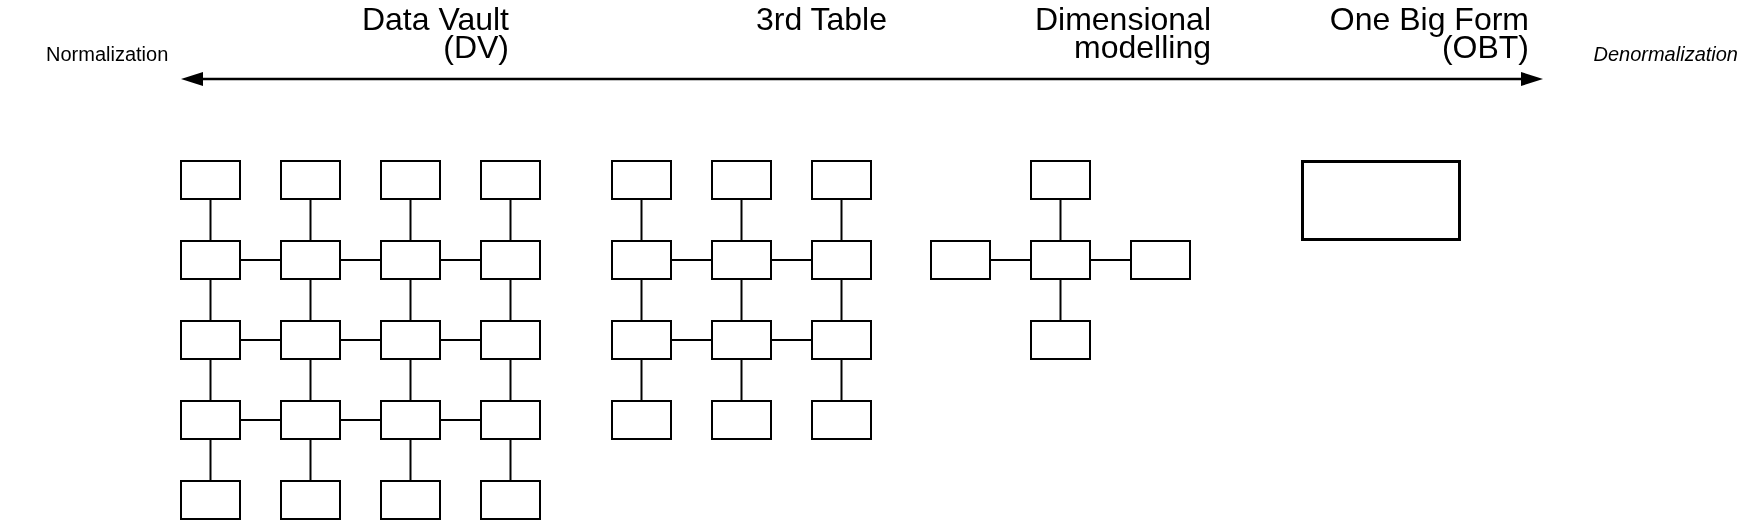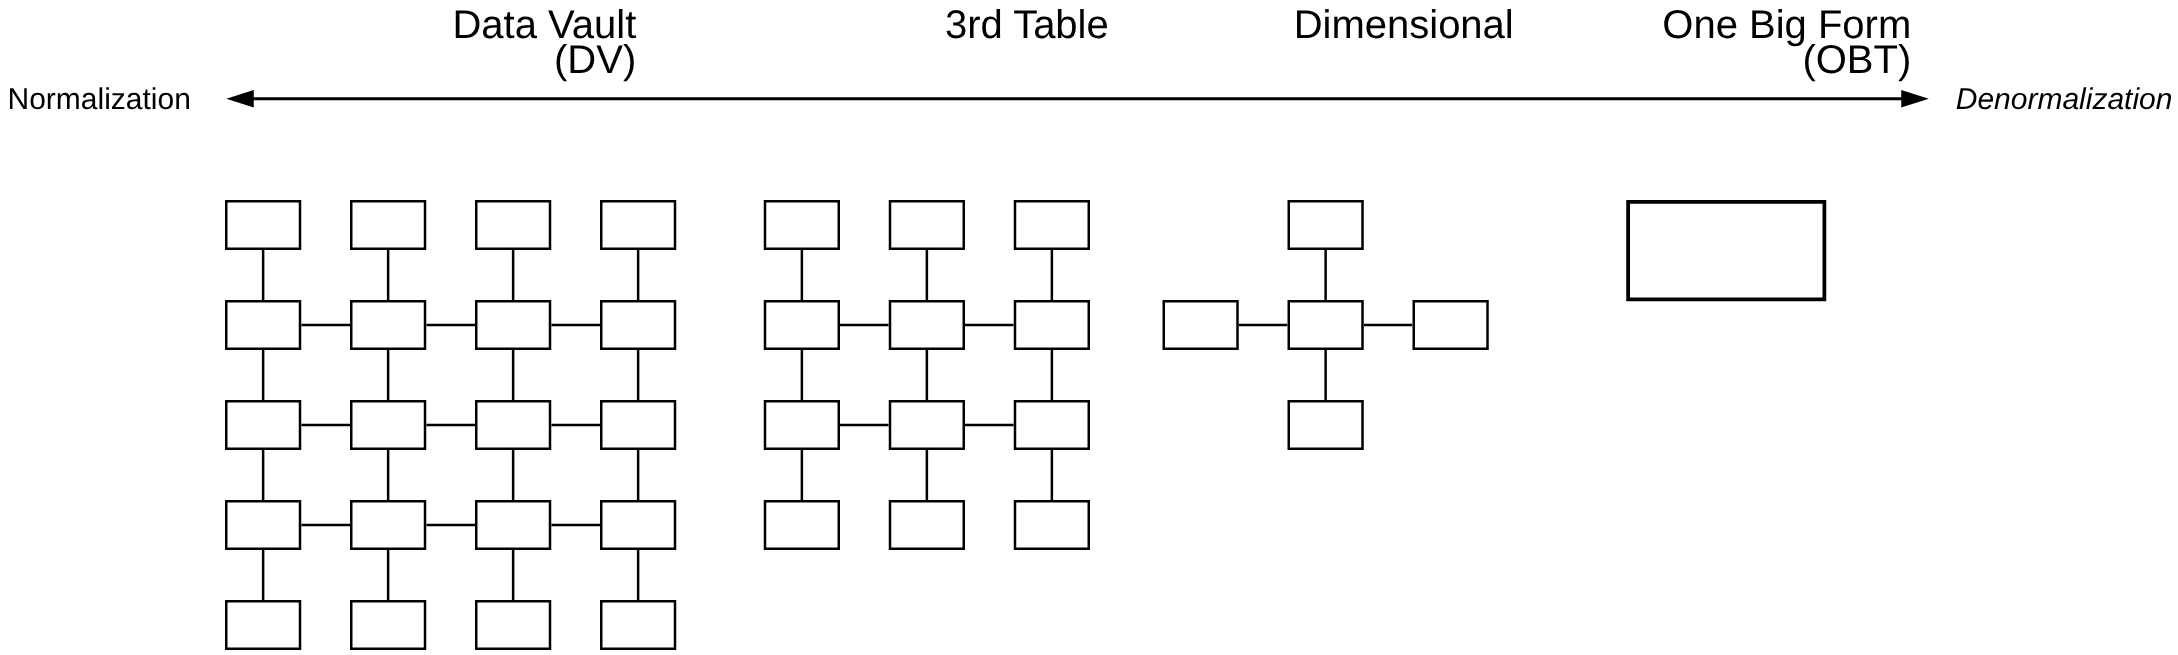--- a/index.html
+++ b/index.html
@@ -5,22 +5,22 @@
   html,body{margin:0;padding:0;background:#ffffff;}
   .canvas{
     position:relative;
     width:1742px;height:524px;
     background:#ffffff;
     font-family:"Liberation Sans",sans-serif;
     color:#000;
     overflow:hidden;
   }
   .endpoint-label{
-    position:absolute;top:66px;
-    font-size:24px;line-height:28px;white-space:nowrap;
+    position:absolute;top:40px;
+    font-size:20px;line-height:28px;white-space:nowrap;margin-left:40px;
   }
   .endpoint-label.left{left:6px;}
   .endpoint-label.right{right:4px;font-style:italic;}
   .approach-label{
     position:absolute;top:5px;width:300px;
     text-align:right;font-size:32px;line-height:28px;
   }
   #connector-layer{position:absolute;left:0;top:0;}
   #boxes-layer{position:absolute;left:0;top:0;width:100%;height:100%;}
   .tbox{
@@ -42,20 +42,21 @@
     <div>Data Vault</div>
     <div>(DV)</div>
   </div>
 
   <div class="approach-label" style="left: 587px;">
     <div>3rd Table</div>
   </div>
 
   <div class="approach-label" style="left: 911px;">
     <div>Dimensional</div>
+    <div>modelling</div>
   </div>
 
   <div class="approach-label" style="left: 1229px;">
     <div>One Big Form</div>
     <div>(OBT)</div>
   </div>
 
   <svg id="connector-layer" width="1742" height="524" viewBox="0 0 1742 524">
       <line x1="197" y1="79" x2="1527" y2="79" stroke="#000000" stroke-width="2.5"></line>
       <polygon points="181,79 203,72 203,86" fill="#000000"></polygon>

